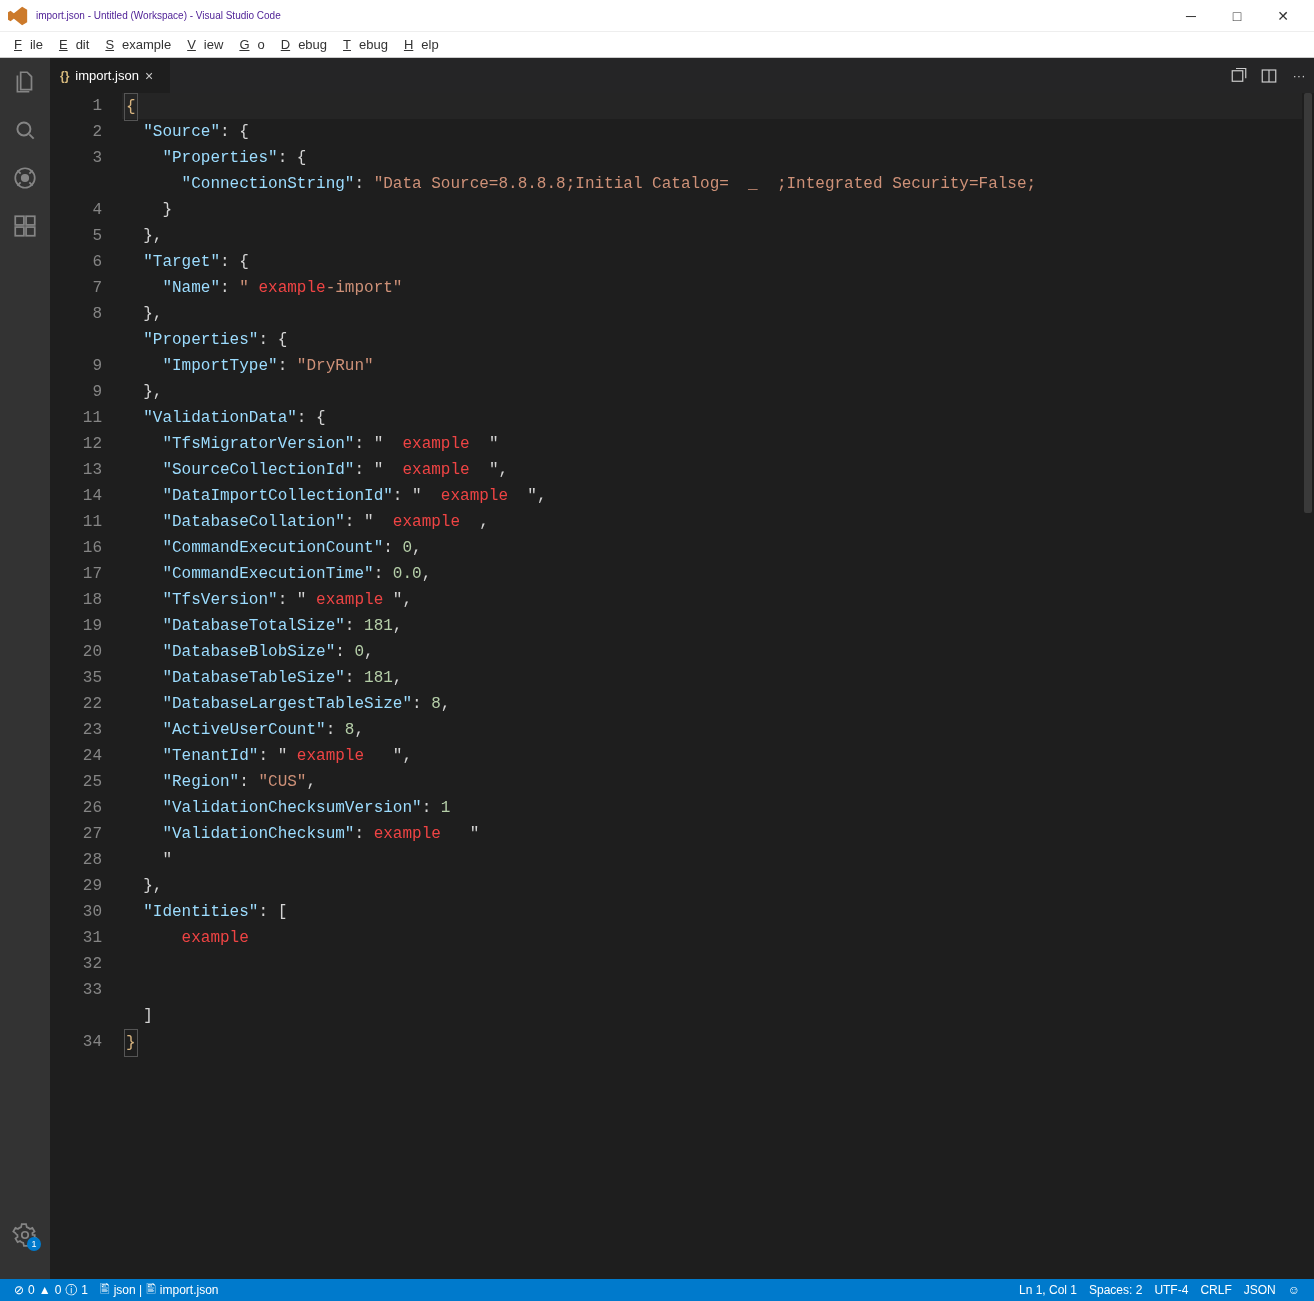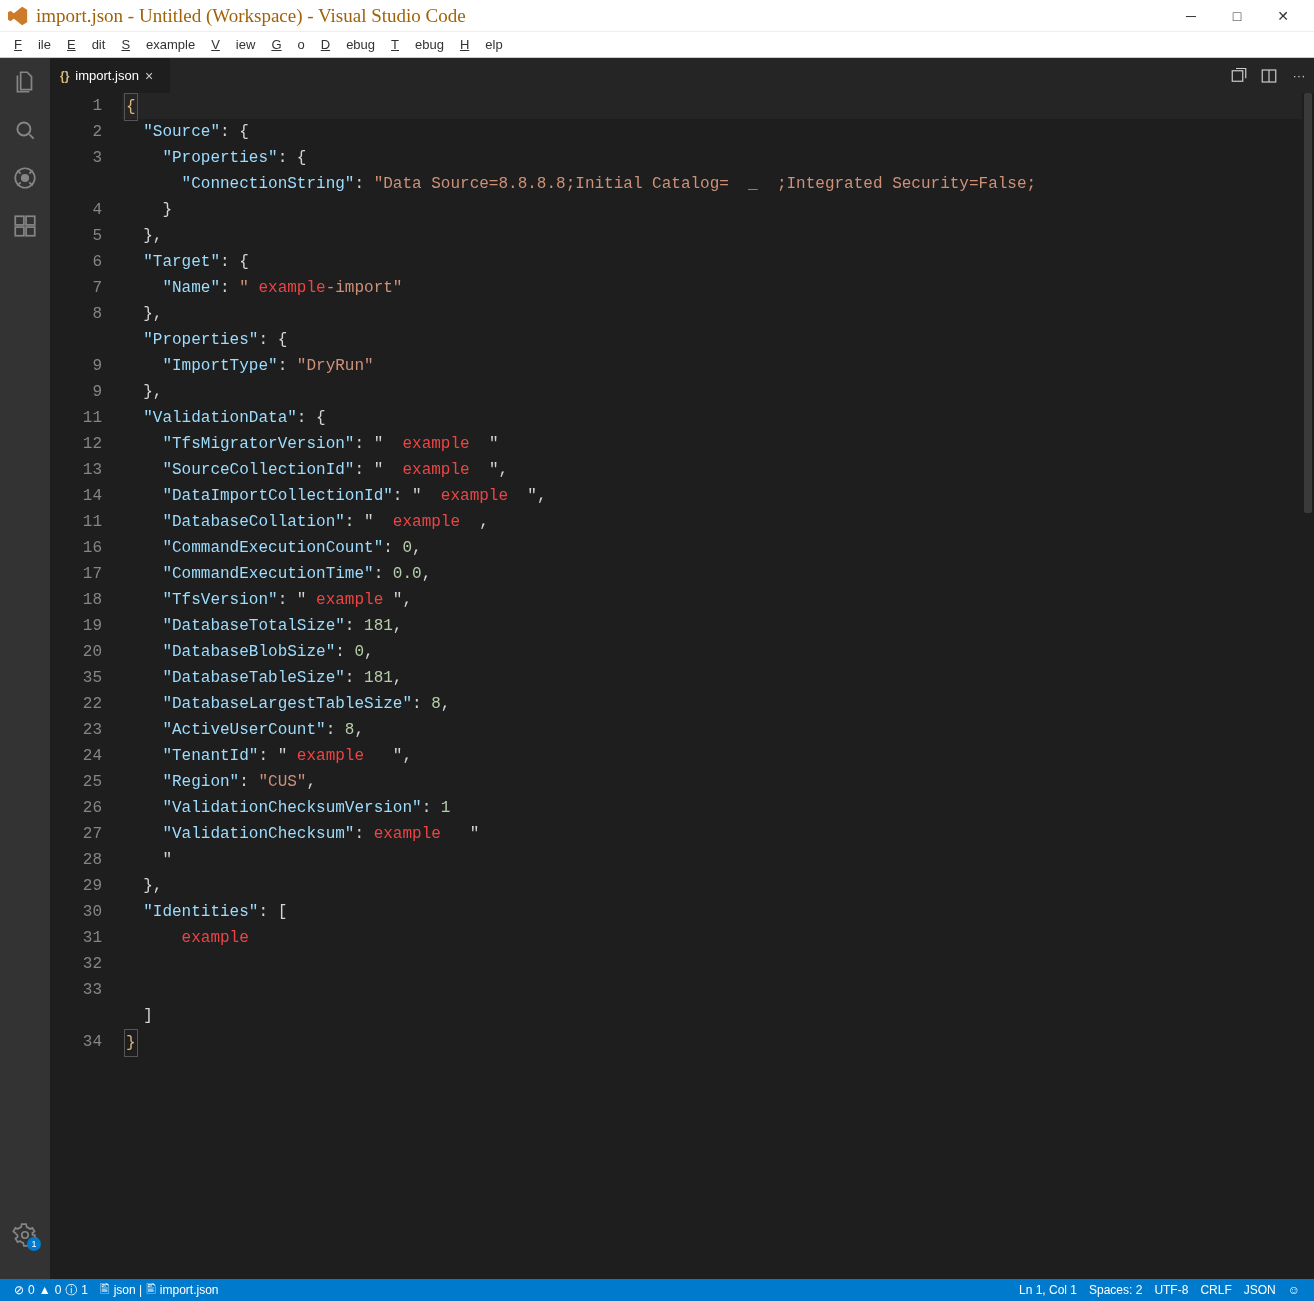--- a/index.html
+++ b/index.html
@@ -1,26 +1,26 @@
 <!DOCTYPE html>
 <html><head>
 <meta charset="utf-8">
 <style>
   * { margin:0; padding:0; box-sizing:border-box; }
   body { font-family: "Segoe UI", sans-serif; font-size:13px; background:#fff; width:1314px; height:1301px; display:flex; flex-direction:column; }
   
   .titlebar { height:32px; background:#fff; display:flex; align-items:center; padding:0 8px; border-bottom:1px solid #eee; }
   .titlebar .logo { width:20px; height:20px; color:#0078d7; margin-right:8px; }
-  .titlebar .title { flex:1; font-size:19px; color:#a16207;font-family:Liberation Serif, serif; }
+  .titlebar .title { flex:1; font-size:10px; color:#4c1d95; }
   .titlebar .winbtn { width:46px; height:32px; display:flex; align-items:center; justify-content:center; font-size:14px; color:#333; }
   
   .menubar { height:26px; background:#fff; display:flex; align-items:center; padding-left:6px; border-bottom:1px solid #ccc; }
   .menubar .menuitem { padding:0 8px; height:26px; display:flex; align-items:center; font-size:13px; color:#333; }
   .menubar .menuitem u { text-decoration:underline; }
-  .menubar .menuitem .rest { margin-left:16px; }
+  .menubar .menuitem .rest { margin-left:8px; }
   
   .workbench { flex:1; display:flex; background:#1e1e1e; overflow:hidden; }
   
   .activitybar { width:50px; background:#333333; display:flex; flex-direction:column; align-items:center; padding-top:10px; gap:20px; }
   .activitybar .icon { width:28px; height:28px; color:#858585; display:flex; align-items:center; justify-content:center; }
   .activitybar .spacer { flex:1; }
   .activitybar .badge { position:relative; }
   .activitybar .badge::after { content:'1'; position:absolute; bottom:-2px; right:-2px; background:#007acc; color:#fff; font-size:9px; width:14px; height:14px; border-radius:50%; display:flex; align-items:center; justify-content:center; }
   
   .editor { flex:1; display:flex; flex-direction:column; background:#1e1e1e; }
@@ -271,17 +271,17 @@
   </div>
   <div class="sb-item">
     <span>🖺</span>
     <span>json | </span>
     <span>🖺</span>
     <span>import.json</span>
   </div>
   <div class="spacer"></div>
   <div class="sb-item">Ln 1, Col 1</div>
   <div class="sb-item">Spaces: 2</div>
-  <div class="sb-item">UTF-8</div>
+  <div class="sb-item">UTF-4</div>
   <div class="sb-item">CRLF</div>
   <div class="sb-item">JSON</div>
   <div class="sb-item">☺</div>
 </div>
 
 </body></html>

